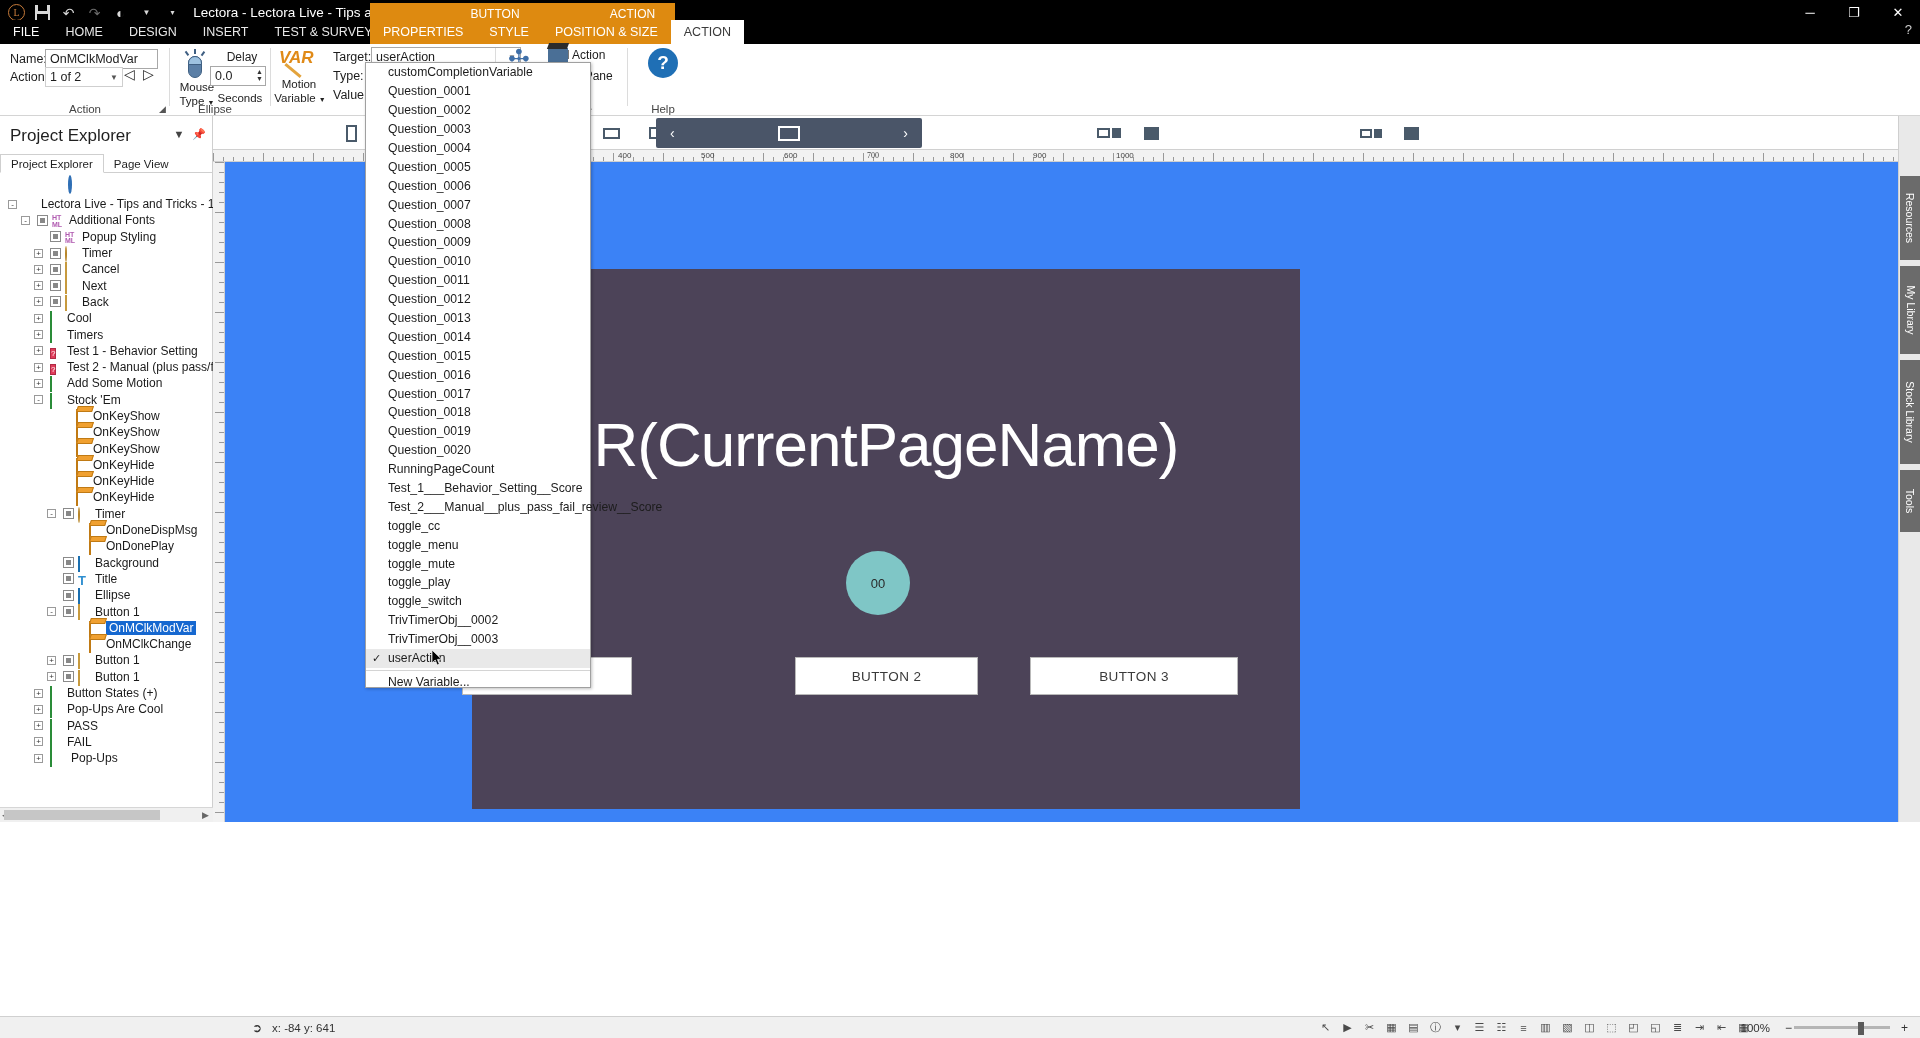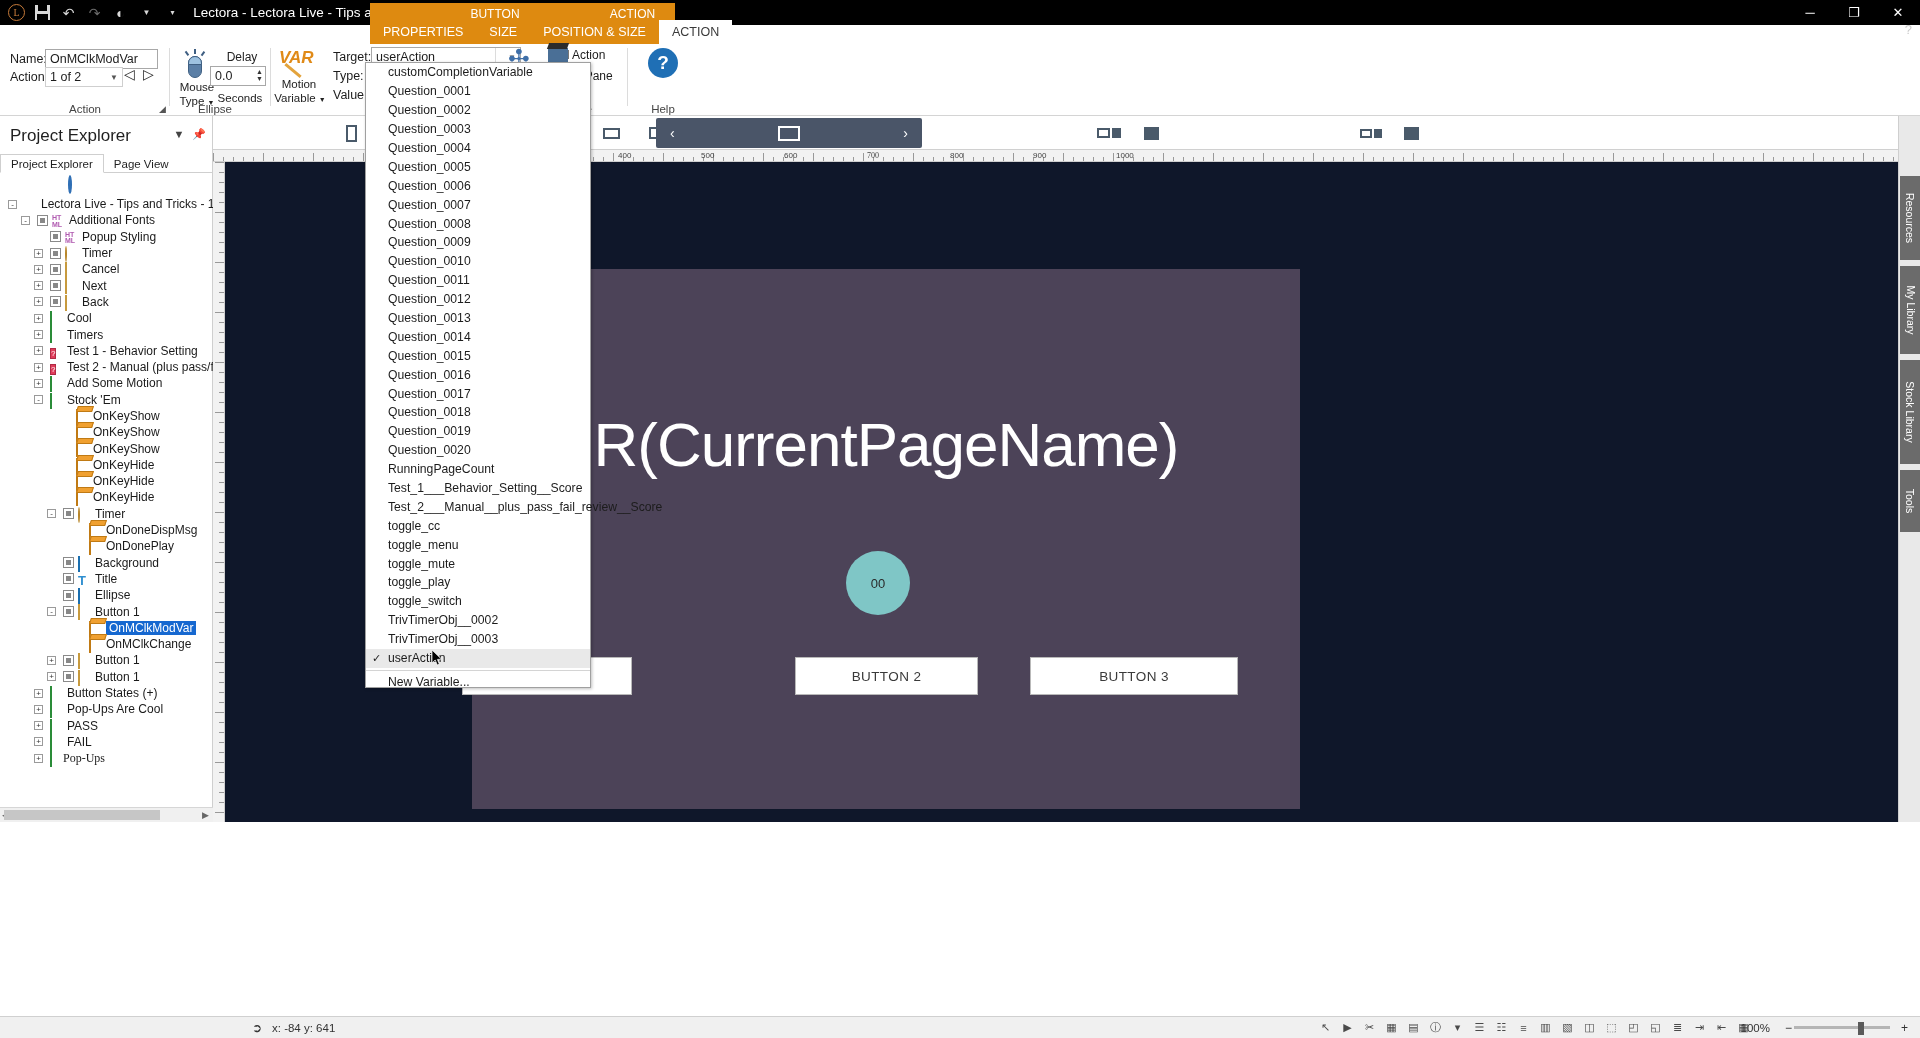--- a/index.html
+++ b/index.html
@@ -196,21 +196,21 @@
   .ruler-v {
     position:absolute; left:0; top:46px; width:12px; height:660px;
     background:#f2f2f2; border-right:1px solid #cfcfcf;
     font-size:8px; color:#555; overflow:hidden;
   }
   .rt { position:absolute; width:1px; background:#999; }
   .rnum { position:absolute; font-size:8px; color:#444; }
   .rnumv { position:absolute; font-size:8px; color:#444;
            transform:rotate(-90deg); transform-origin:left top; }
 
-  .canvas-bg { position:absolute; left:12px; top:46px; width:1695px; height:660px; background:#0f172a;}
+  .canvas-bg { position:absolute; left:12px; top:46px; width:1695px; height:660px; background:#3b82f6;}
   .stage {
     position:absolute; left:247px; top:107px; width:828px; height:540px;
     background:#4c4358;
   }
   .stage-title {
     position:absolute; left:0; top:140px; width:100%; text-align:center;
     color:#ffffff; font-size:62px; white-space:nowrap;
     font-family:"Liberation Sans", sans-serif; letter-spacing:-1px;
   }
   .stage-ellipse {
@@ -285,23 +285,32 @@
     <div class="title-text">Lectora - Lectora Live - Tips and Tricks - 110921.awt</div>
     <div class="win-ctrl">
       <div>─</div>
       <div>❐</div>
       <div>✕</div>
     </div>
   </div>
   <div class="ctx-banner">BUTTON</div>
   <div class="ctx-banner2">ACTION</div>
 
+  <div class="menubar">
+    <div class="mi filetab">FILE</div>
+    <div class="mi">HOME</div>
+    <div class="mi">DESIGN</div>
+    <div class="mi">INSERT</div>
+    <div class="mi">TEST &amp; SURVEY</div>
+    <div class="mi">TOOLS</div>
+    <div class="mi">VIEW</div>
+  </div>
   <div class="ctxtabs">
     <div class="mi">PROPERTIES</div>
-    <div class="mi">SIZE</div>
+    <div class="mi">STYLE</div>
     <div class="mi">POSITION &amp; SIZE</div>
     <div class="mi active">ACTION</div>
   </div>
   <div class="helpq">?</div>
 
   <div class="ribbon">
 
     <div class="rgroup" style="left:0; width:170px;">
       <div class="lblrow" style="left:10px; top:8px;">Name:</div>
       <div class="tbox" style="left:45px; top:5px; width:113px;">OnMClkModVar</div>
@@ -567,21 +576,21 @@
           <span class="tlabel" style="left:67px;">PASS</span>
         </div>
         <div class="trow">
           <span class="tog" style="left:34px;">+</span>
           <span class="ti" style="left:50px;top:2px;"><span class="ti-page"></span></span>
           <span class="tlabel" style="left:67px;">FAIL</span>
         </div>
         <div class="trow">
           <span class="tog" style="left:34px;">+</span>
           <span class="ti" style="left:50px;top:2px;"><span class="ti-page"></span></span>
-          <span class="tlabel" style="left:63px;font-family:Liberation Serif, serif;">Pop-Ups</span>
+          <span class="tlabel" style="left:71px;">Pop-Ups</span>
         </div>
       </div>
 
     <div class="lp-scroll">
       <span class="ar" style="left:2px;">◀</span>
       <span class="thumb"></span>
       <span class="ar" style="right:4px;">▶</span>
     </div>
   </div>
 

